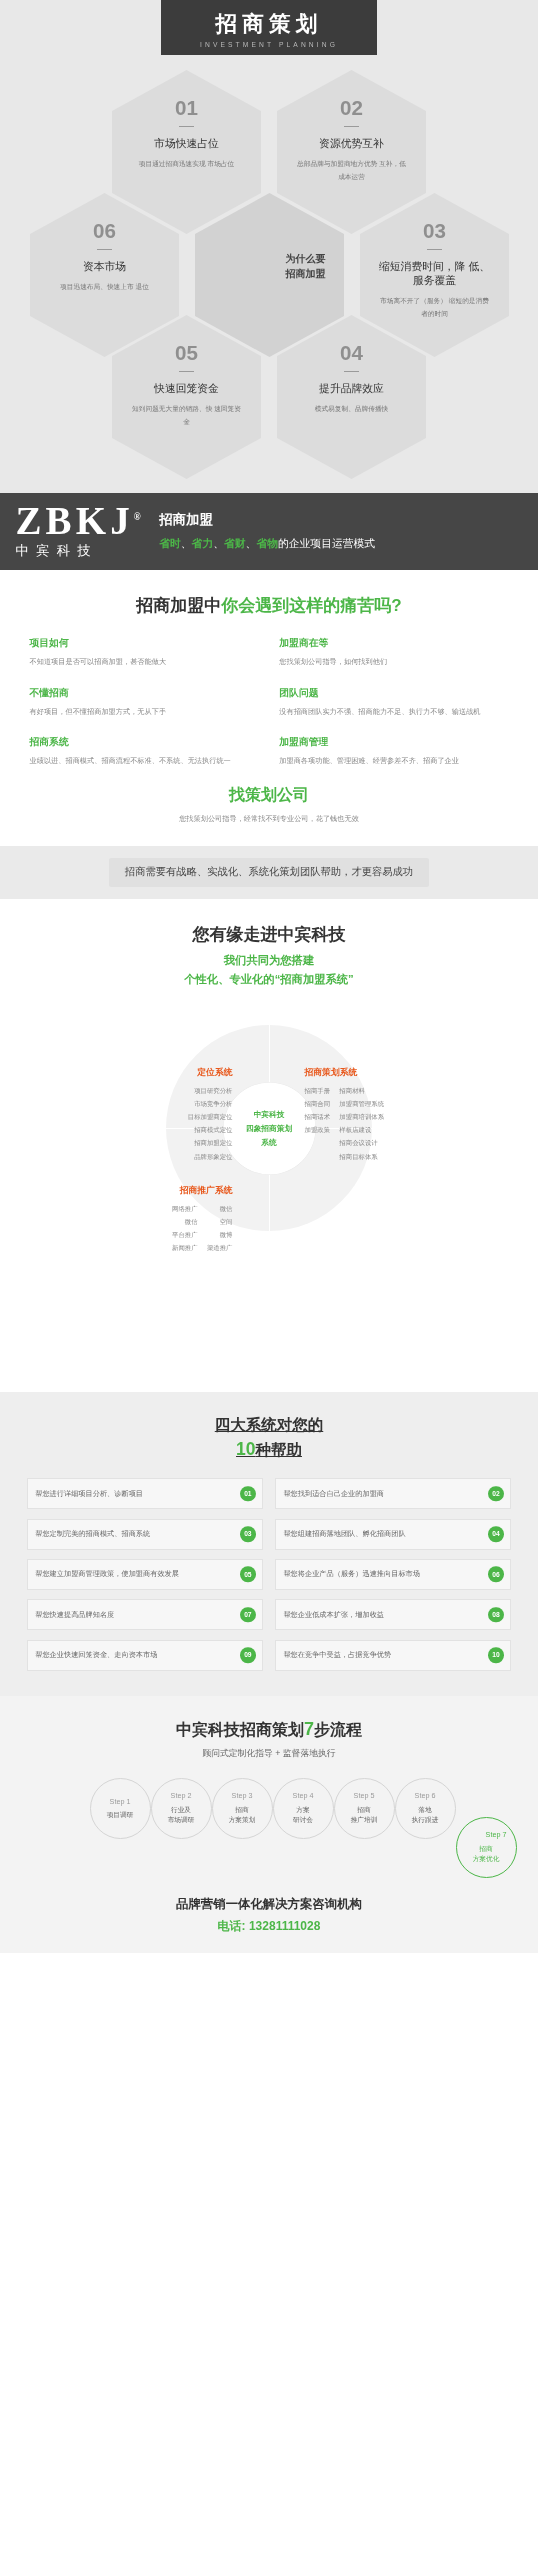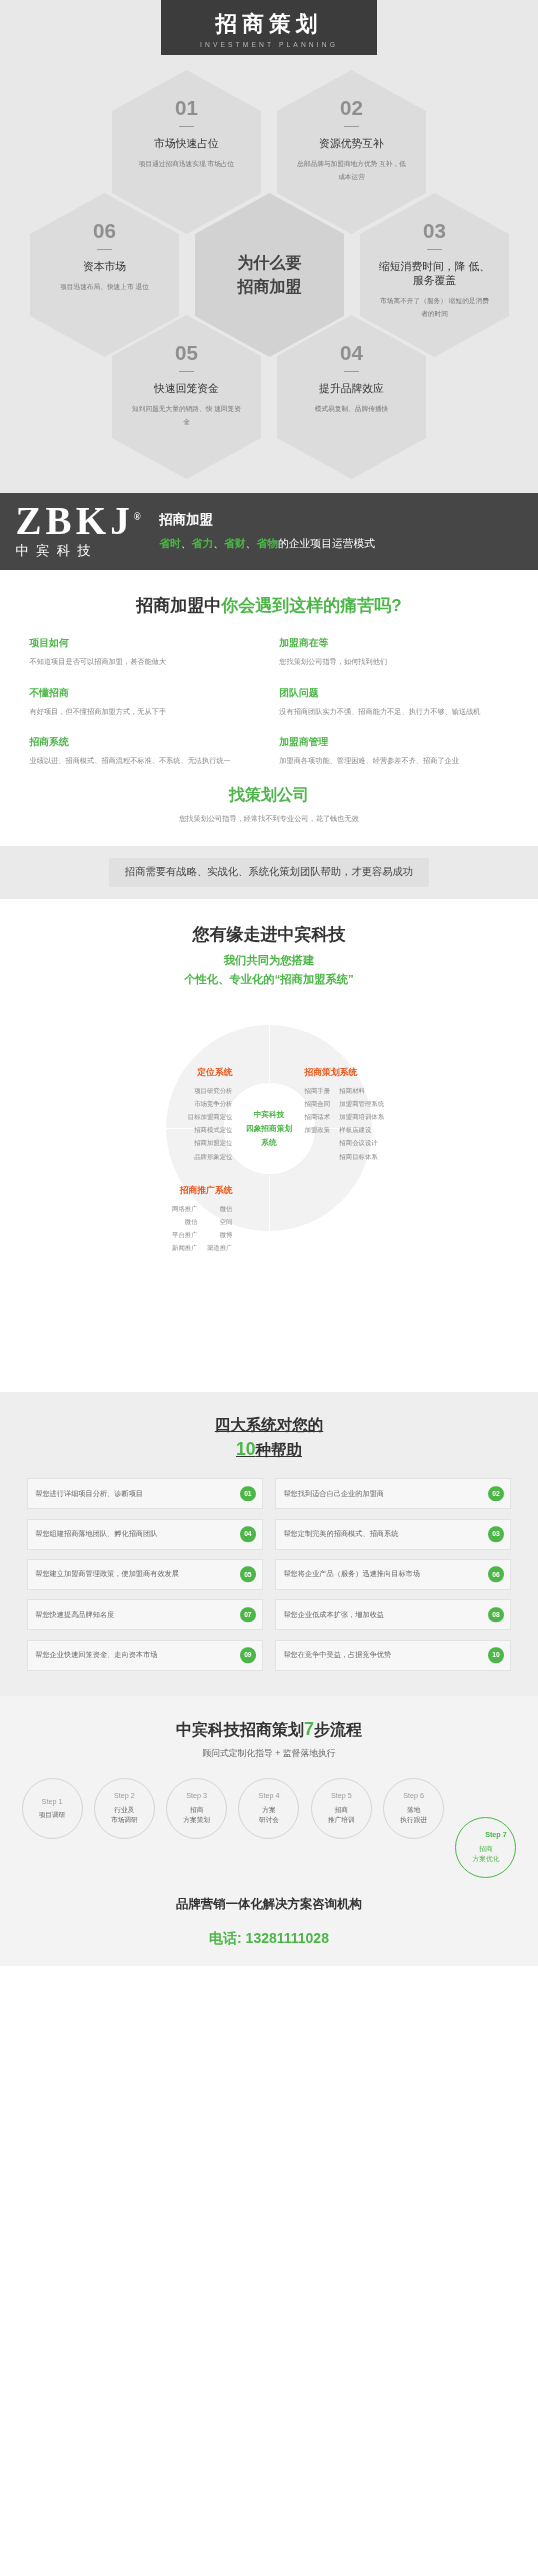--- a/index.html
+++ b/index.html
@@ -42,21 +42,21 @@
   }
   .hex .hl { width: 15.5px; height: 1.5px; background: #9a9a9a; margin: 7.2px auto 9.3px; }
   .hex .h-title { font-size: 10.8px; color: #333; font-weight: normal; margin-bottom: 7.2px; }
   .hex .h-desc { font-size: 6.7px; color: #777; line-height: 1.9; }
 
   .hex.center {
     background: #d2d2d2;
     padding-top: 58px;
   }
   .hex.center .c-txt {
-    font-size: 16px; color: #444; font-weight: bold; line-height: 1.5;
+    font-size: 10px; color: #444; font-weight: bold; line-height: 1.5; text-align: right;
   }
 
   
   .hex.p1 { left: 112px;  top: 0px;   }
   .hex.p2 { left: 277px;  top: 0px;   }
   .hex.p3 { left: 360px;  top: 123px; }
   .hex.p4 { left: 277px;  top: 245px; }
   .hex.p5 { left: 112px;  top: 245px; }
   .hex.p6 { left: 30px;   top: 123px; }
   .hex.center { left: 195px; top: 123px; }
@@ -173,38 +173,38 @@
     display: flex; align-items: center; justify-content: center;
   }
 
   
   .sec7 { background: #f3f3f3; padding: 23px 0 18.5px; text-align: center; }
   .sec7 .t1 { font-size: 16px; font-weight: bold; color: #333; }
   .sec7 .t1 .g { color: #4cb648; font-size: 18px; }
   .sec7 .t2 { font-size: 8.8px; color: #666; margin-top: 7.2px; }
   .steps {
     width: 495px; margin: 18.5px auto 0;
-    display: flex; justify-content: space-between; align-items: flex-start;
+    display: flex; justify-content: flex-end; align-items: flex-start;
   }
   .step {
     width: 61px; height: 61px; border-radius: 50%;
     border: 1px solid #d5d5d5; background: #f3f3f3;
     display: flex; flex-direction: column; align-items: center; justify-content: center;
   }
   .step .sn { font-size: 7.2px; color: #9a9a9a; margin-bottom: 4.1px; }
   .step .sl { font-size: 6.7px; color: #666; line-height: 1.6; }
   .step.last {
     border-color: #4cb648;
     margin-top: 39px;
   }
-  .step.last .sn { color: #4cb648; font-weight: bold; padding-left: 20px; }
+  .step.last .sn { color: #4cb648; font-weight: normal; padding-left: 20px; }
   .step.last .sl { color: #4cb648; }
   .sec7 .foot { margin-top: 17.5px; }
   .sec7 .foot .f1 { font-size: 12.4px; font-weight: bold; color: #333; }
-  .sec7 .foot .f2 { font-size: 14px; font-weight: bold; color: #4cb648; margin-top: 17px; }
+  .sec7 .foot .f2 { font-size: 12px; font-weight: bold; color: #4cb648; margin-top: 5px; }
 </style>
 </head>
 <body>
 
 <div class="page">
 
   <section class="sec1">
     <div class="title-bar">
       <div class="cn">招商策划</div>
       <div class="en">INVESTMENT PLANNING</div>
@@ -398,26 +398,26 @@
     <div class="help-grid">
       <div class="help-item">
         <span class="ht">帮您进行详细项目分析、诊断项目</span>
         <span class="hn">01</span>
       </div>
       <div class="help-item">
         <span class="ht">帮您找到适合自己企业的加盟商</span>
         <span class="hn">02</span>
       </div>
       <div class="help-item">
+        <span class="ht">帮您定制完美的招商模式、招商系统</span>
+        <span class="hn">03</span>
+      </div>
+      <div class="help-item">
         <span class="ht">帮您组建招商落地团队、孵化招商团队</span>
         <span class="hn">04</span>
-      </div>
-      <div class="help-item">
-        <span class="ht">帮您定制完美的招商模式、招商系统</span>
-        <span class="hn">03</span>
       </div>
       <div class="help-item">
         <span class="ht">帮您建立加盟商管理政策，使加盟商有效发展</span>
         <span class="hn">05</span>
       </div>
       <div class="help-item">
         <span class="ht">帮您将企业产品（服务）迅速推向目标市场</span>
         <span class="hn">06</span>
       </div>
       <div class="help-item">

